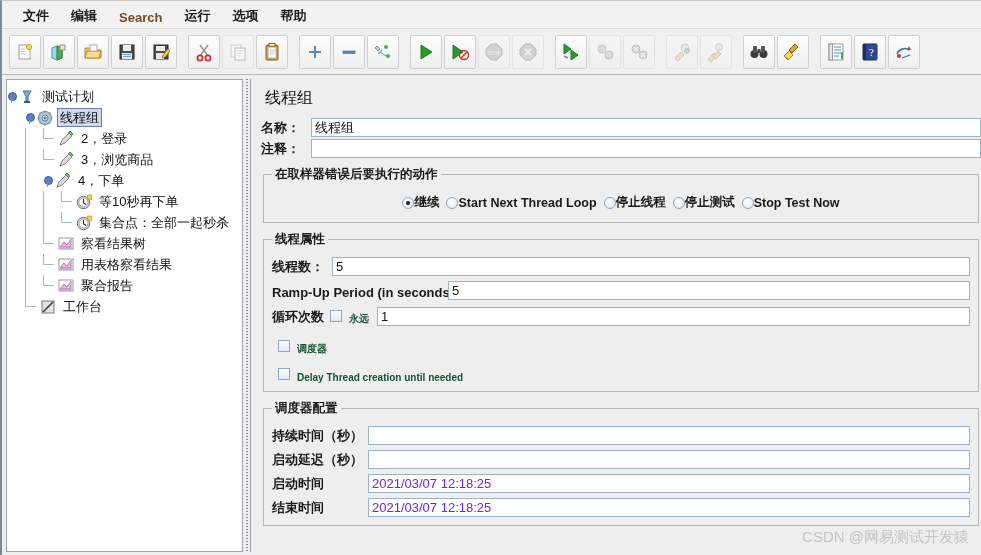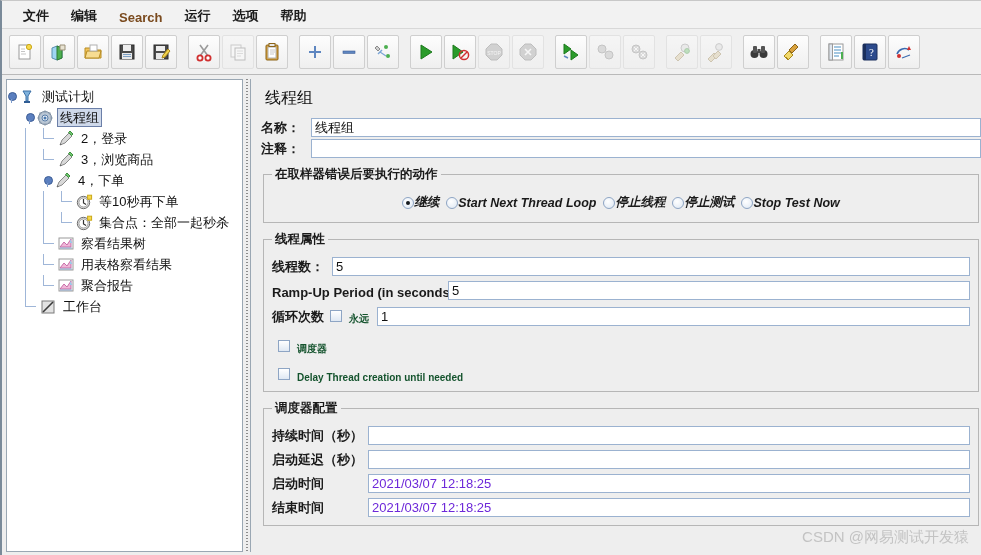--- a/index.html
+++ b/index.html
@@ -174,21 +174,21 @@
     background: #eeeeee;
   }
   fieldset.grp > legend {
     font-size: 12.5px; font-weight: bold; color: #1a1a1a;
     padding: 0 3px;
   }
   .radio-row {
     display: flex; align-items: center; justify-content: center;
     gap: 7px; padding: 7px 0 3px 0;
   }
-  .radio-opt { display:flex; align-items:center; gap:0; cursor: pointer; white-space: nowrap; font-style: italic; }
+  .radio-opt { display:flex; align-items:center; gap:0; cursor: pointer; white-space: nowrap; }
   .radio-mark {
     width: 12px; height: 12px; border-radius: 50%;
     border: 1px solid #8ea5c4;
     background: radial-gradient(circle at 40% 35%, #ffffff, #dce6f2);
     flex: none; position: relative;
   }
   .radio-opt.checked .radio-mark::after {
     content: ""; position: absolute;
     left: 3px; top: 3px; width: 4px; height: 4px;
     border-radius: 50%; background: #15191e;

